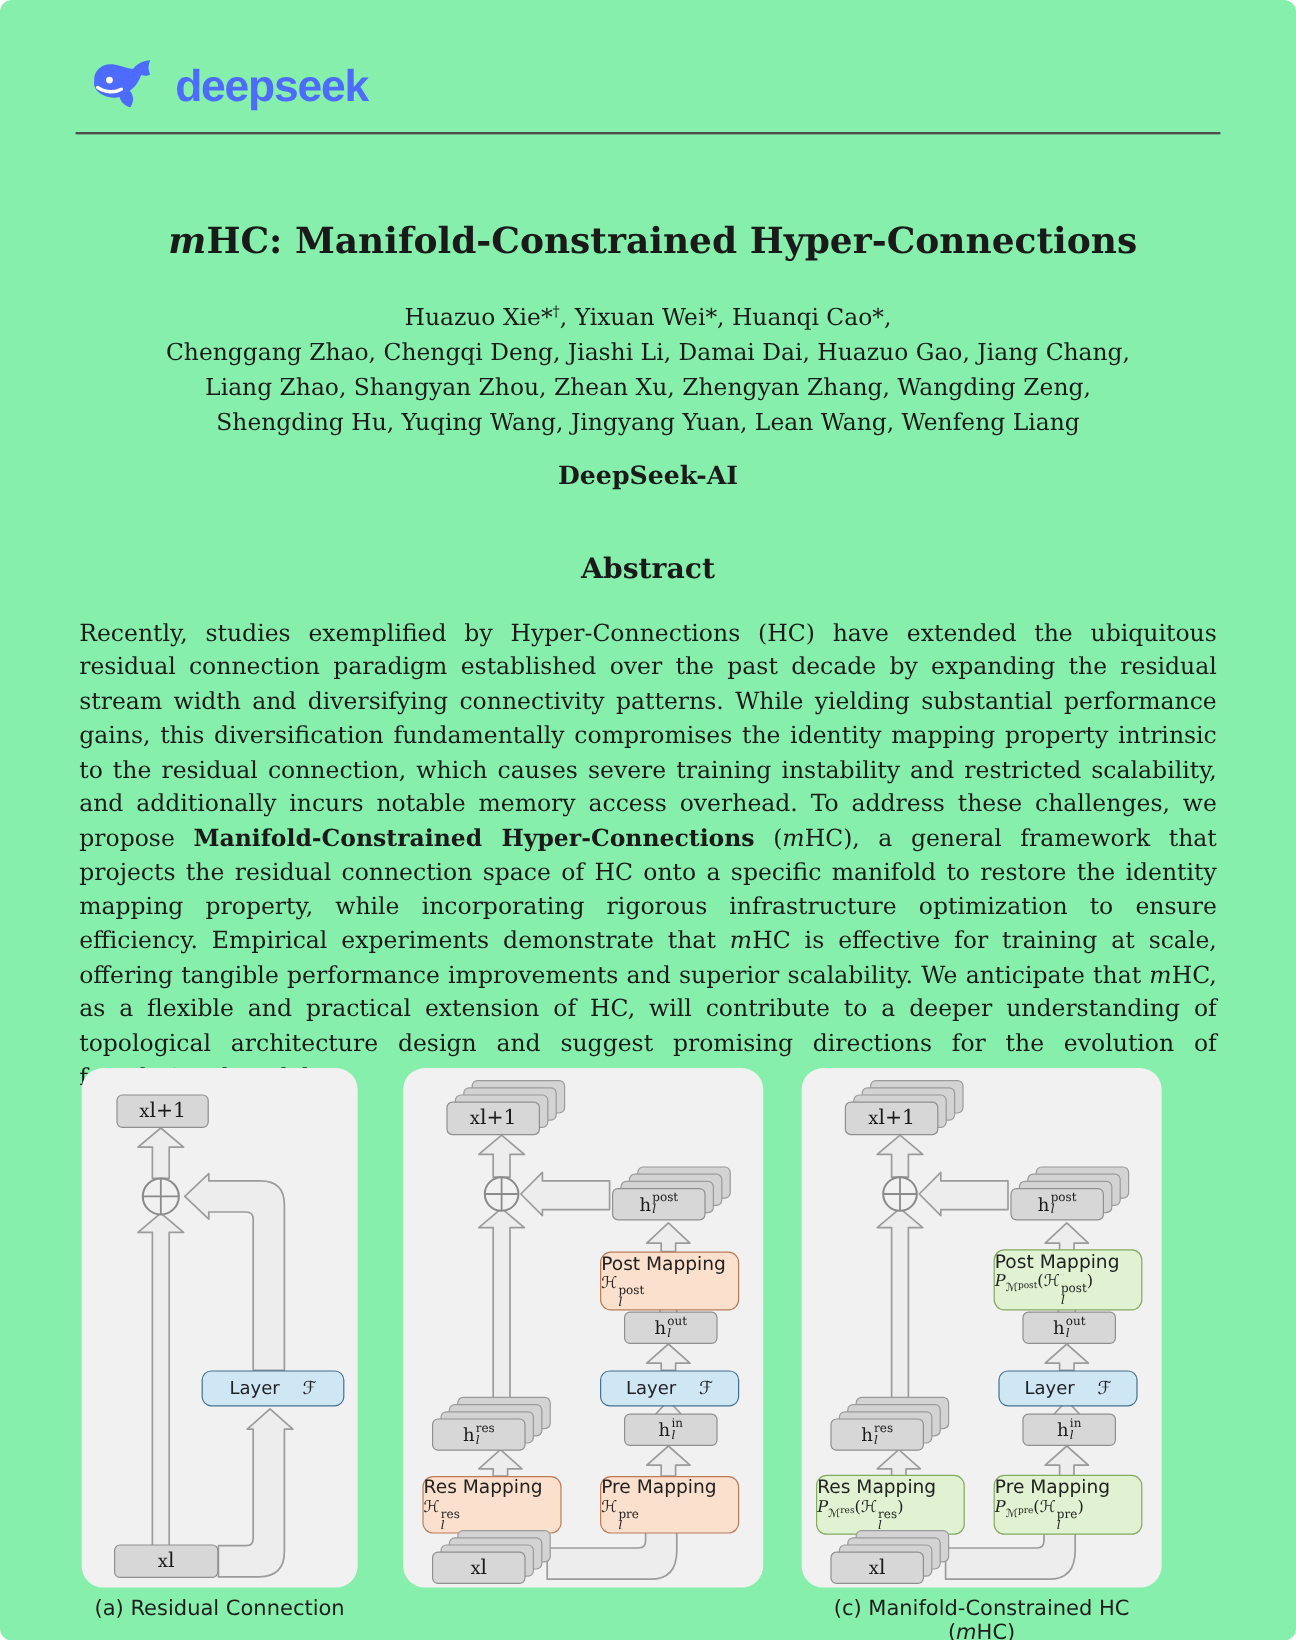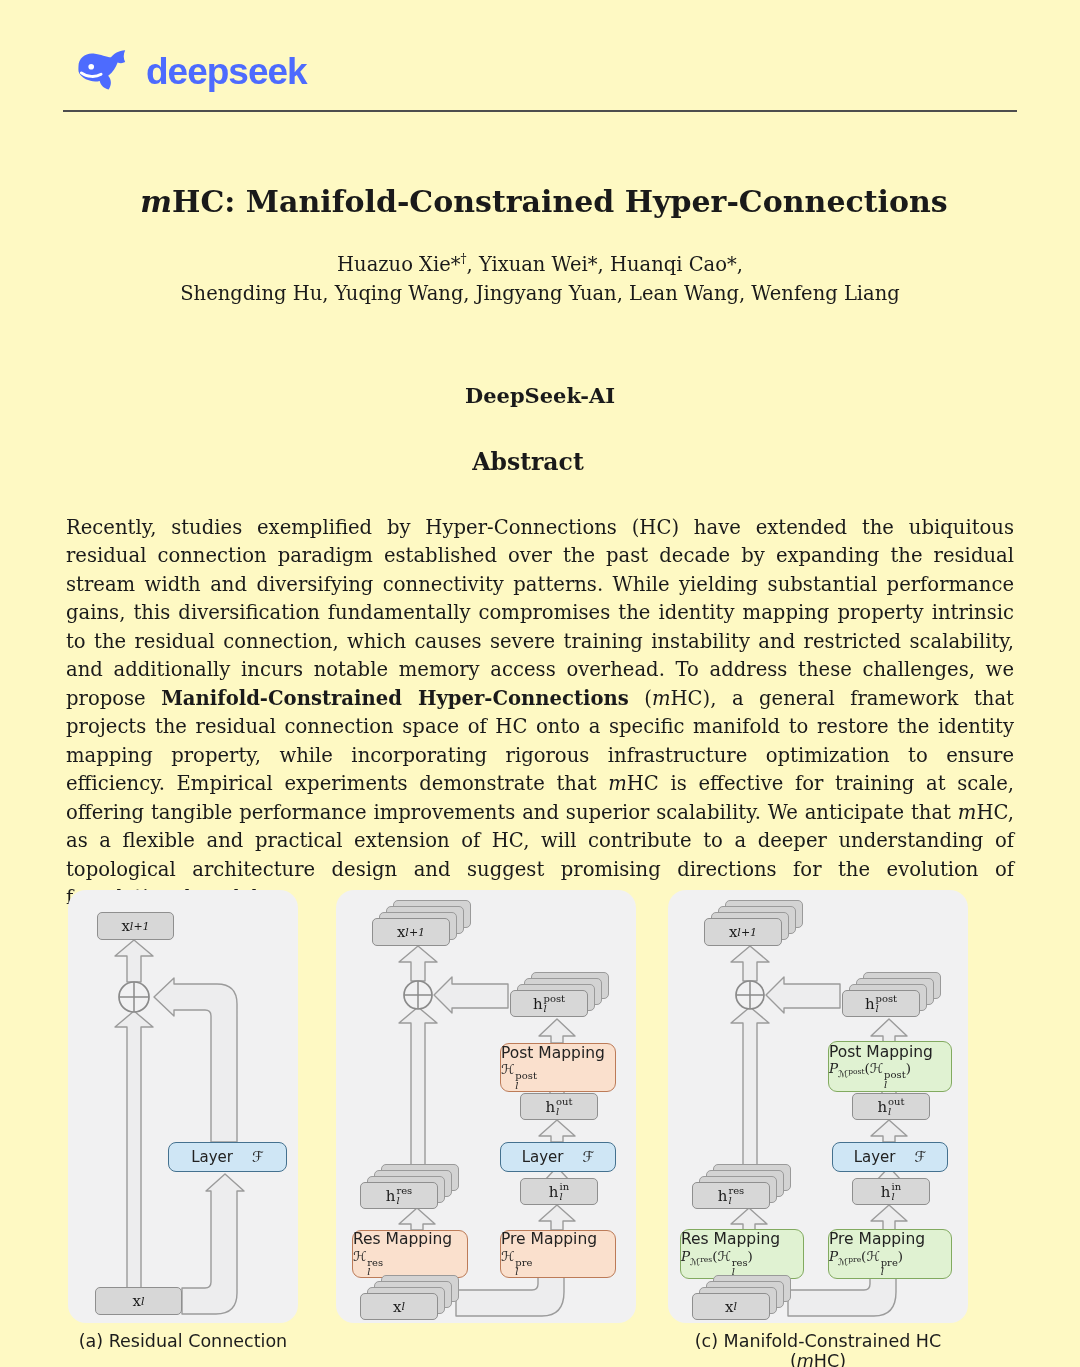--- a/index.html
+++ b/index.html
@@ -1,34 +1,34 @@
 <!DOCTYPE html>
 <html><head>
 <meta charset="utf-8">
 <style>
   html,body{margin:0;padding:0;background:#ffffff;}
-  #page{position:relative;width:1080px;height:1367px;background:#fef9c3;overflow:hidden;
-        font-family:"DejaVu Serif",serif;color:#1a1a1a;}
+  #page{position:relative;width:1080px;height:1367px;background:#86efac;overflow:hidden;
+        font-family:"DejaVu Serif",serif;color:#1a1a1a;border-radius:10px;}
   
   #logo{position:absolute;left:70px;top:46px;display:flex;align-items:center;gap:10px;}
   #wordmark{font-family:"Liberation Sans",sans-serif;font-weight:bold;font-size:37px;
             color:#4d6bfe;letter-spacing:-1px;line-height:1;}
   #rule{position:absolute;left:63px;top:110px;width:954px;height:2px;background:#4e4e4e;}
   
   #title{position:absolute;left:0;top:180px;width:1080px;text-align:center;
          font-size:30px;font-weight:bold;margin:4px;}
   #title i{font-weight:bold;}
   .authors{position:absolute;left:0;width:1080px;text-align:center;font-size:19.5px;line-height:29px;}
   #authors-block{top:245px;}
   .authors sup{font-size:12px;}
   #affiliation{position:absolute;left:0;top:383px;width:1080px;text-align:center;
                font-size:21px;font-weight:bold;}
   
   #abstract-heading{position:absolute;left:0;top:448px;width:1056px;text-align:center;
-                    font-size:23.5px;font-weight:bold;margin:0;}
+                    font-size:23.5px;font-weight:bold;margin:12px;}
   #abstract-text{position:absolute;left:66px;top:494px;width:948px;font-size:19.6px;
                  line-height:28.5px;text-align:justify;}
   #abstract-text .b{font-weight:bold;}
   #abstract-text .i{font-style:italic;}
   
   .panel{position:absolute;top:890px;height:433px;background:#f1f1f2;border-radius:18px;}
   #panel-a{left:68px;width:230px;}
   #panel-b{left:336px;width:300px;}
   #panel-c{left:668px;width:300px;}
   .panel svg{position:absolute;left:0;top:0;}
@@ -45,21 +45,21 @@
   .map-box{position:absolute;border-radius:9px;display:flex;flex-direction:column;
         align-items:flex-start;justify-content:center;color:#222;}
   .map-orange{background:#fae0cd;border:1.6px solid #bc7b58;}
   .map-green{background:#e0f2d2;border:1.6px solid #82aa60;}
   .map-title{font-family:"DejaVu Sans",sans-serif;font-size:15.5px;line-height:1.15;}
   .map-math{font-family:"DejaVu Serif",serif;font-size:13.5px;line-height:1.1;}
   .scr{font-family:"DejaVu Sans","DejaVu Serif",serif;font-style:normal;}
   .sit{font-style:italic;}
   .ss{display:inline-flex;flex-direction:column;align-items:flex-start;font-size:10px;
       line-height:0.95;vertical-align:-5px;margin-left:1px;}
-  .lsub{font-size:11px;font-style:italic;}
+  .lsub{font-size:17px;}
   .msub{font-size:9.5px;vertical-align:-4px;}
   .msup{font-size:7.5px;vertical-align:3px;}
   .caption{position:absolute;top:1331px;text-align:center;font-family:"DejaVu Sans",sans-serif;
            font-size:17.5px;color:#1c1c1c;}
   #cap-a{left:68px;width:230px;}
   #cap-b{left:336px;width:300px;}
   #cap-c{left:668px;width:300px;}
 </style>
 </head>
 <body>
@@ -73,20 +73,22 @@
       <path d="M12 28 C18 32.5 27 33 33 29.5" stroke="#ffffff" stroke-width="3" fill="none" stroke-linecap="round"></path>
     </svg>
     <span id="wordmark">deepseek</span>
   </div>
   <div id="rule"></div>
 
   <h1 id="title"><i>m</i><span>HC: Manifold-Constrained Hyper-Connections</span></h1>
 
   <div class="authors" id="authors-block">
     <div><span>Huazuo Xie*</span><sup>†</sup><span>, Yixuan Wei*, Huanqi Cao*,</span></div>
+    <div>Chenggang Zhao, Chengqi Deng, Jiashi Li, Damai Dai, Huazuo Gao, Jiang Chang,</div>
+    <div>Liang Zhao, Shangyan Zhou, Zhean Xu, Zhengyan Zhang, Wangding Zeng,</div>
     <div>Shengding Hu, Yuqing Wang, Jingyang Yuan, Lean Wang, Wenfeng Liang</div>
   </div>
   <div id="affiliation">DeepSeek-AI</div>
 
   <h2 id="abstract-heading">Abstract</h2>
   <p id="abstract-text"><span>Recently, studies exemplified by Hyper-Connections (HC) have extended the ubiquitous residual connection paradigm established over the past decade by expanding the residual stream width and diversifying connectivity patterns. While yielding substantial performance gains, this diversification fundamentally compromises the identity mapping property intrinsic to the residual connection, which causes severe training instability and restricted scalability, and additionally incurs notable memory access overhead. To address these challenges, we propose </span><span class="b">Manifold-Constrained Hyper-Connections</span><span> (</span><span class="i">m</span><span>HC), a general framework that projects the residual connection space of HC onto a specific manifold to restore the identity mapping property, while incorporating rigorous infrastructure optimization to ensure efficiency. Empirical experiments demonstrate that </span><span class="i">m</span><span>HC is effective for training at scale, offering tangible performance improvements and superior scalability. We anticipate that </span><span class="i">m</span><span>HC, as a flexible and practical extension of HC, will contribute to a deeper understanding of topological architecture design and suggest promising directions for the evolution of foundational models.</span></p>
 
   <div class="panel" id="panel-a">
     <svg width="230" height="433" viewBox="0 0 230 433">
       <path class="arr" d="M 59 92 L 59 66 L 47 66 L 66 50 L 85 66 L 73 66 L 73 92 Z"></path>

